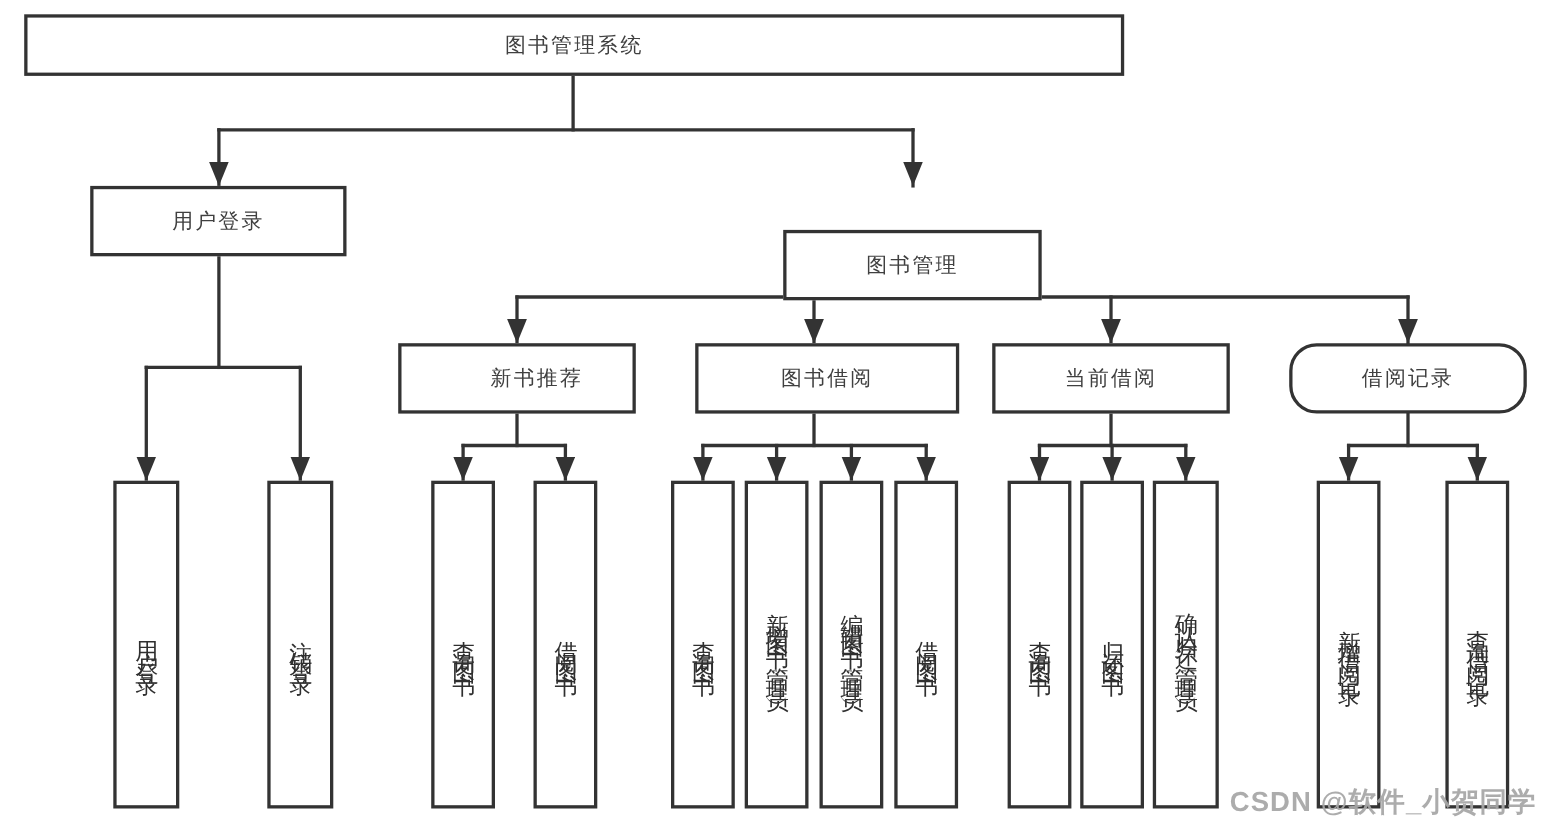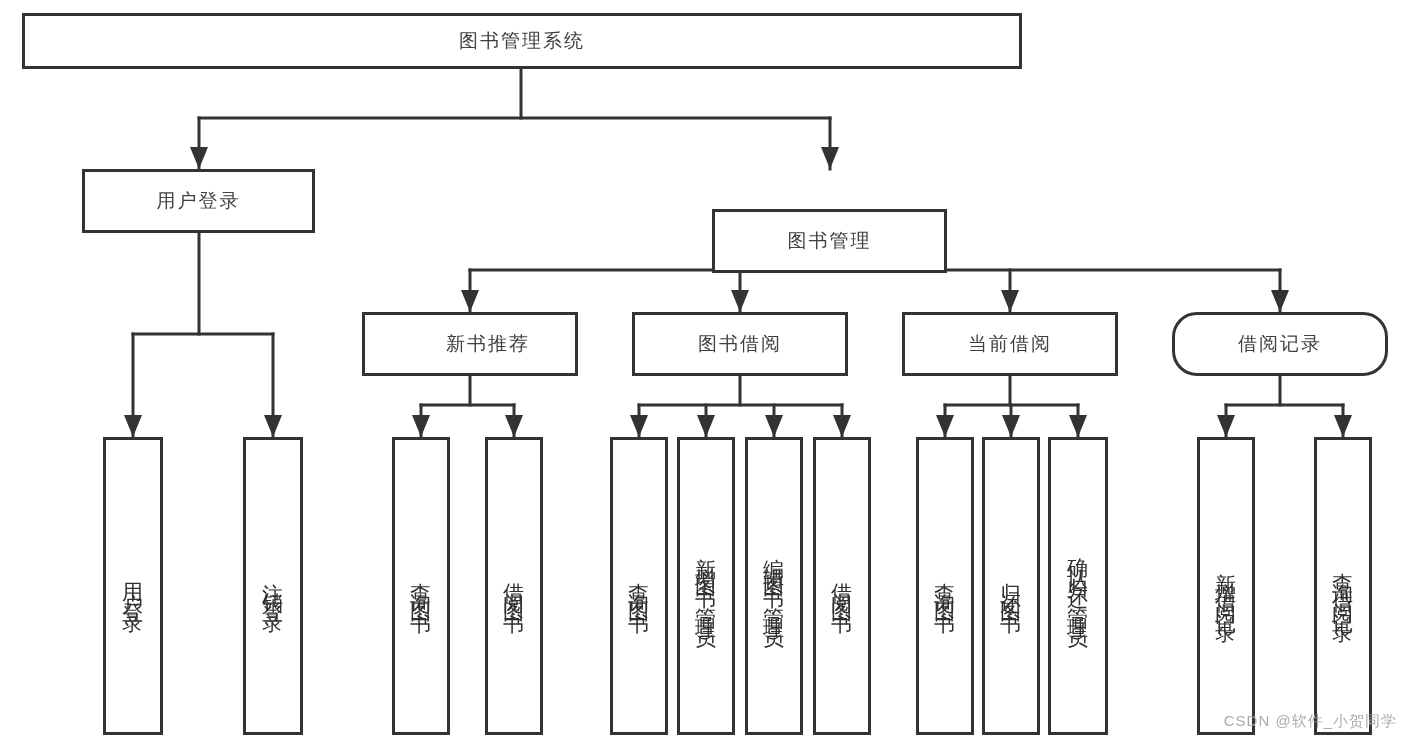--- a/index.html
+++ b/index.html
@@ -40,24 +40,25 @@
     font-size: 21px;
     letter-spacing: 10px;
     line-height: 1.1;
     color: #2f2f2f;
   }
   #watermark {
     position: absolute;
     right: 8px;
     top: 712px;
     z-index: 3;
-    font-size: 15px;
+    font-size: 25px;
     letter-spacing: 1px;
     color: rgba(168, 168, 168, 0.95);
     white-space: nowrap;
+    font-weight: bold;
   }
 </style>
 </head>
 <body>
 
 <div id="canvas">
 
   <svg id="wires" viewBox="0 0 1405 747" xmlns="http://www.w3.org/2000/svg">
     <defs>
       <marker id="ah" markerUnits="userSpaceOnUse" markerWidth="26" markerHeight="20" refX="22" refY="9" orient="auto">
@@ -115,21 +116,21 @@
   <div class="node" style="left:82px; top:169px; width:233px; height:64px;">
     <span>用户登录</span>
   </div>
   <div class="node" style="left:712px; top:169px; width:235px; height:64px;margin-top:40px;">
     <span>图书管理</span>
   </div>
 
   <div class="node" style="left:362px; top:312px; width:216px; height:64px;padding-left:36px;">
     <span>新书推荐</span>
   </div>
-  <div class="node" style="left:632px; top:312px; width:216px; height:64px;">
+  <div class="node" style="left:632px; top:312px; width:240px; height:64px;">
     <span>图书借阅</span>
   </div>
   <div class="node" style="left:902px; top:312px; width:216px; height:64px;align-items:center;">
     <span>当前借阅</span>
   </div>
   <div class="node" style="left:1172px; top:312px; width:216px; height:64px;border-radius:25px;">
     <span>借阅记录</span>
   </div>
 
   <div class="leaf" style="left:103px; top:437px; width:60px; height:298px;">

